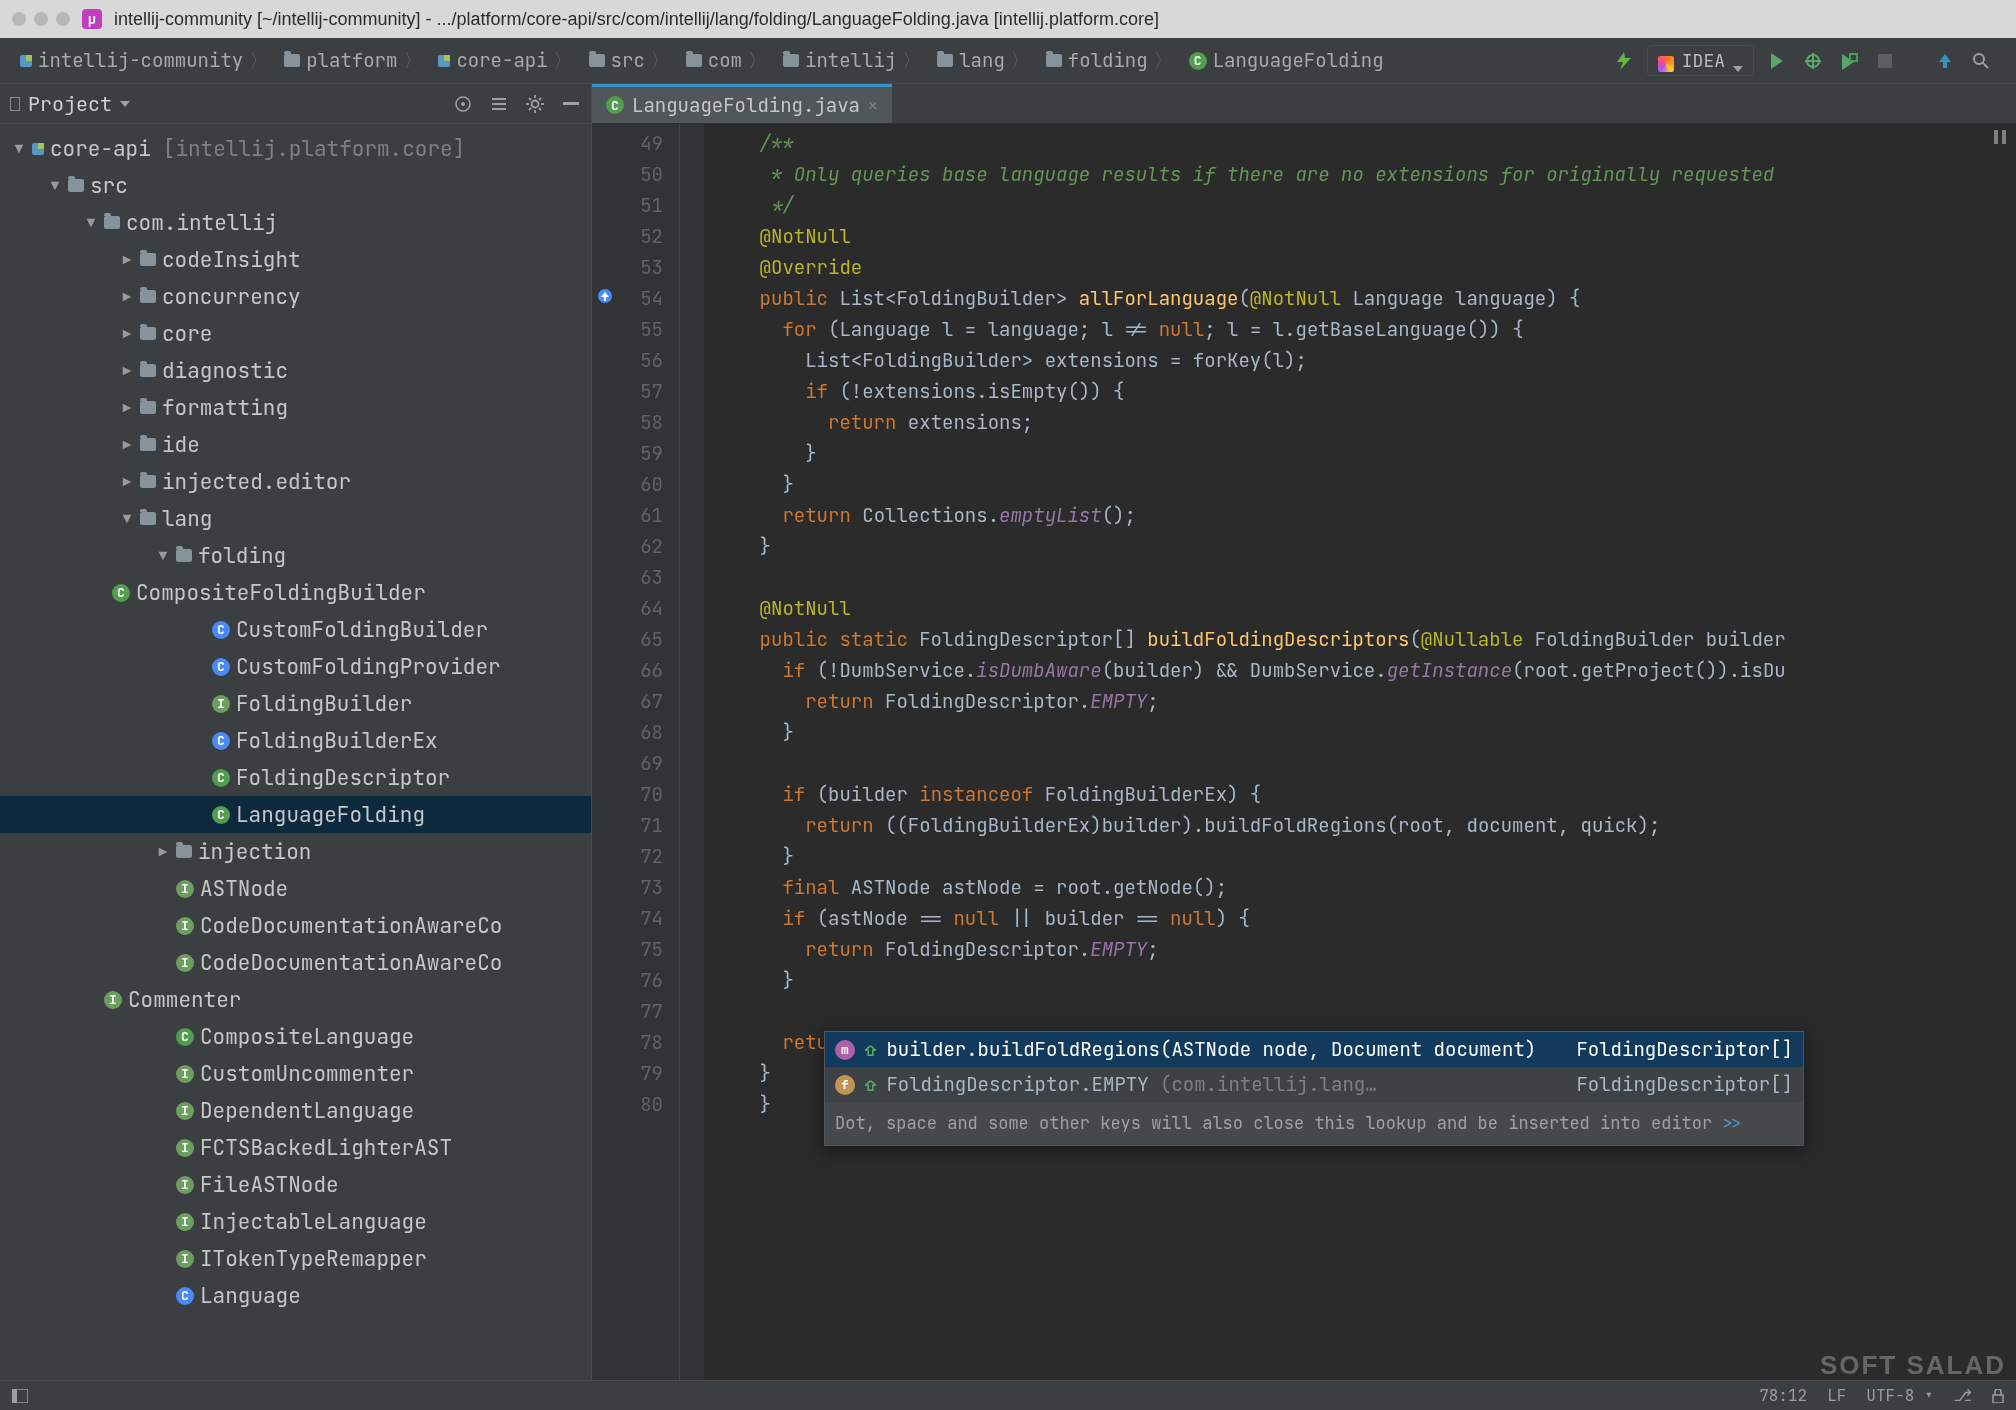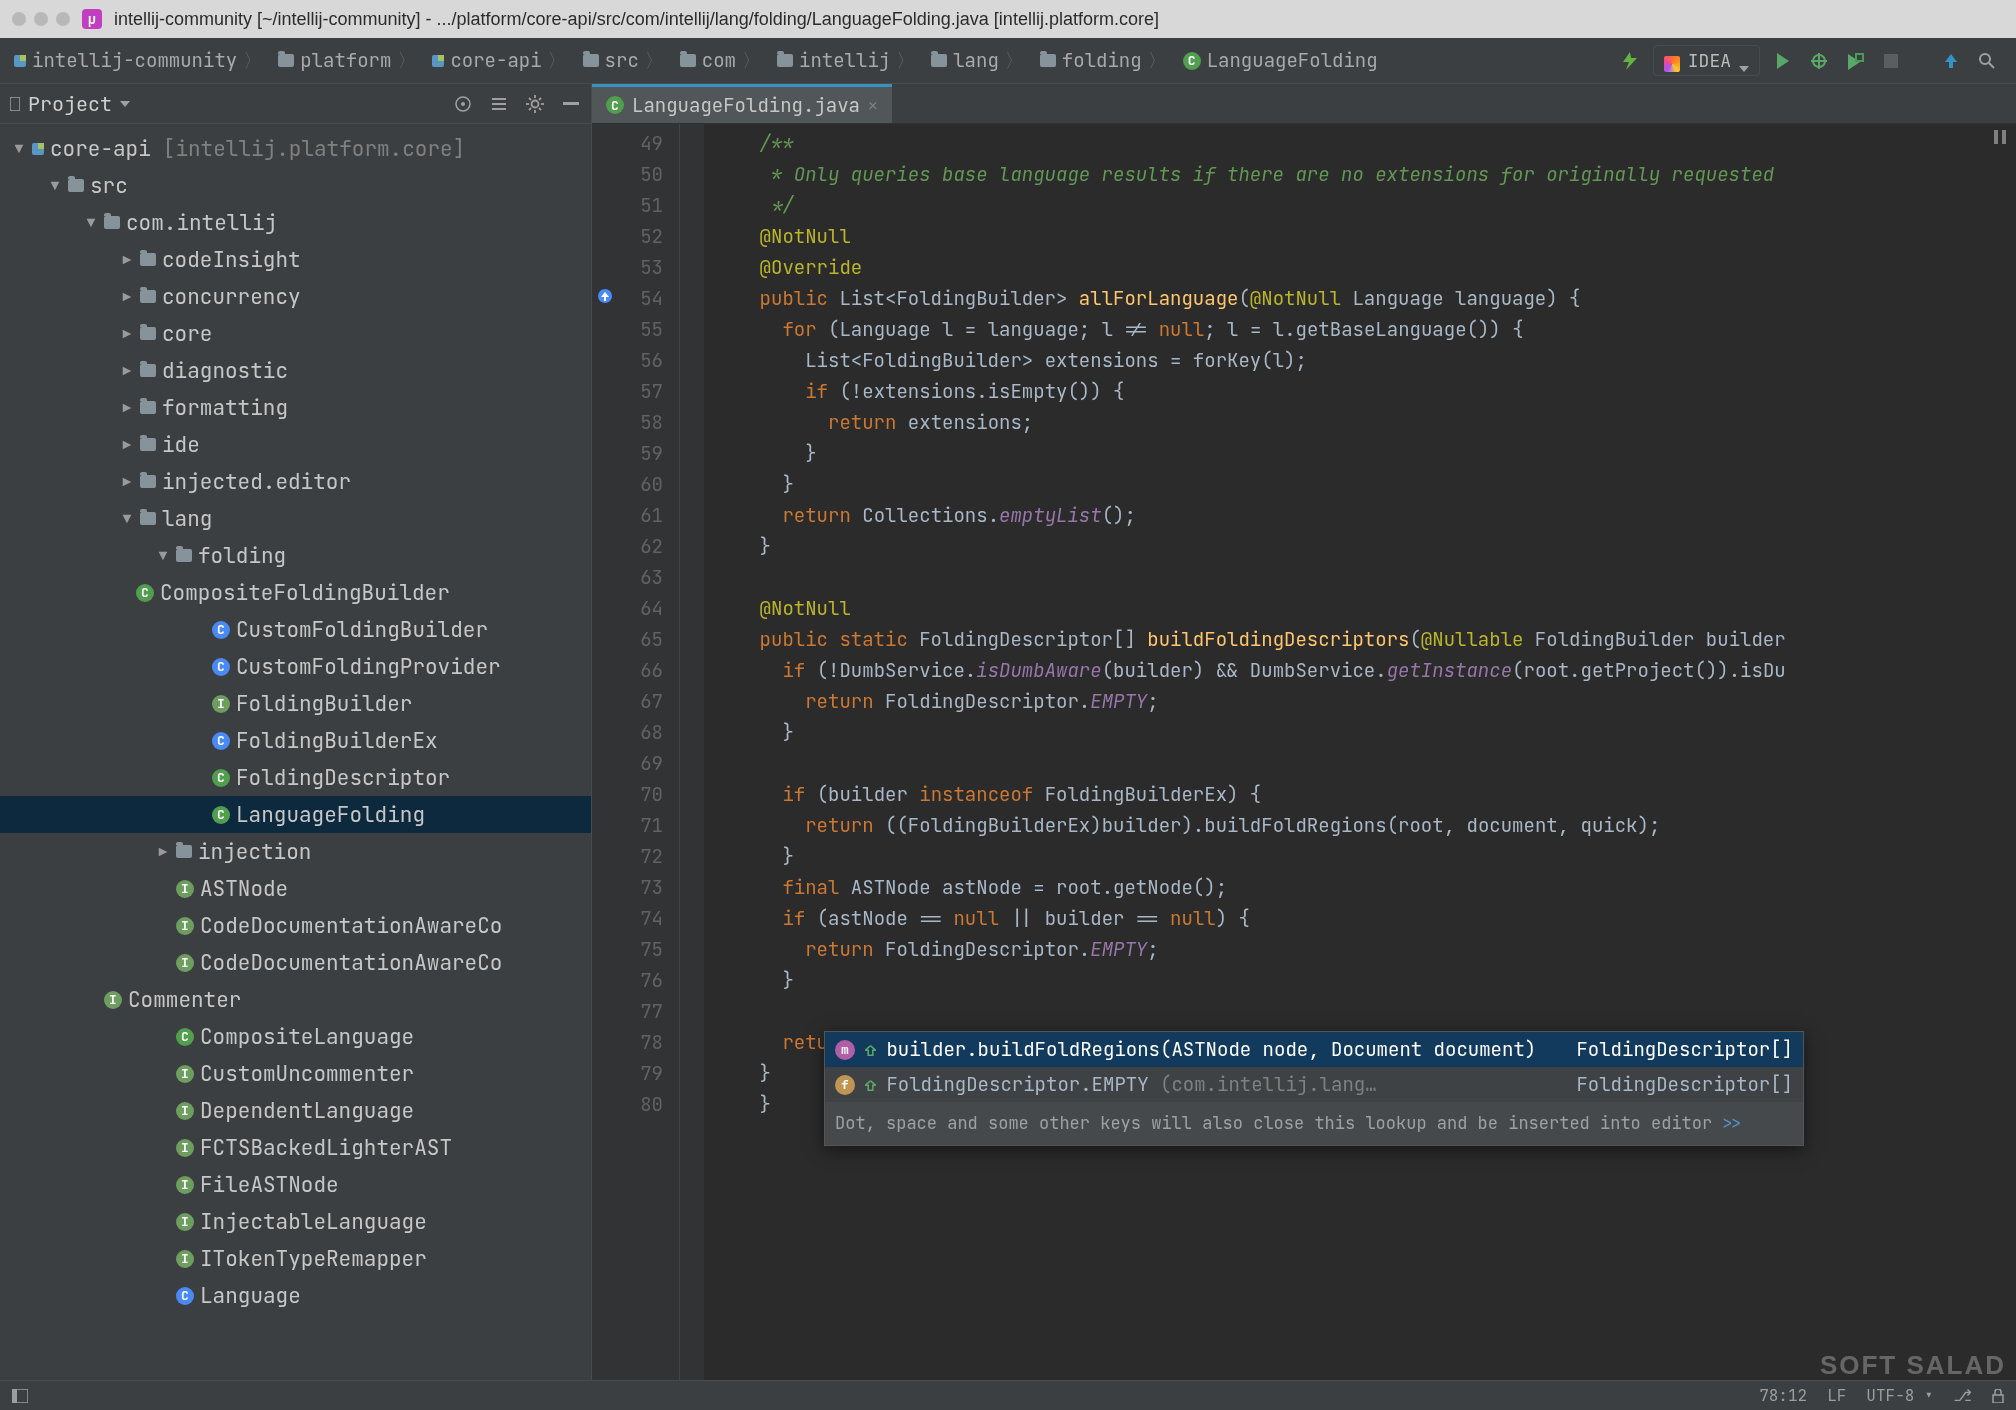--- a/index.html
+++ b/index.html
@@ -12,21 +12,21 @@
     --breadcrumb:#a9a9a9; --ac-sel:#113a5c;
   }
   *{box-sizing:border-box; font-family:Menlo, "JetBrains Mono", Consolas, monospace;}
   body{margin:0; background:var(--bg-dark); color:var(--text); width:2016px; height:1410px; overflow:hidden; font-size:20px;}
   .title-bar{height:38px; background:#d8d8d8; display:flex; align-items:center; padding:0 12px; gap:12px; color:#2b2b2b;}
   .traffic{display:flex; gap:8px;}
   .traffic span{width:14px; height:14px; border-radius:50%; display:inline-block; background:#b8b8b8;}
   .app-icon{width:20px; height:20px; background:#c03ebf; border-radius:4px; position:relative; display:flex; align-items:center; justify-content:center;}
   .app-icon::after{content:"μ"; color:#fff; font-size:14px; font-weight:bold;}
   .title-text{font-family:-apple-system, "Segoe UI", sans-serif; font-size:18px; white-space:nowrap;}
-  .toolbar{height:46px; background:var(--panel); border-bottom:1px solid var(--border); display:flex; align-items:center; padding:0 6px; gap:4px;}
+  .toolbar{height:46px; background:var(--panel); border-bottom:1px solid var(--border); display:flex; align-items:center; padding:0 12px; gap:4px;}
   .breadcrumbs{display:flex; align-items:center; gap:0; flex:1; overflow:hidden;}
   .crumb{display:flex; align-items:center; gap:6px; padding:4px 8px; color:var(--breadcrumb); font-family:-apple-system,"Segoe UI",sans-serif; font-size:19px;}
   .crumb .sep{color:#606366;}
   .mod-icon{width:12px; height:12px; background:#5896c4; border-radius:2px; position:relative; display:inline-block;}
   .mod-icon::after{content:""; position:absolute; left:6px; top:0; width:6px; height:6px; background:#a5c261;}
   .fld-icon{width:16px; height:13px; background:#87939a; border-radius:2px; display:inline-block; position:relative;}
   .fld-icon::before{content:""; position:absolute; top:-3px; left:0; width:7px; height:3px; background:#87939a; border-radius:2px 2px 0 0;}
   .cls-icon{width:18px; height:18px; border-radius:50%; background:#519e4e; color:#fff; display:inline-flex; align-items:center; justify-content:center; font-size:13px; font-weight:bold;}
   .cls-icon::after{content:"C";}
   .if-icon{width:18px; height:18px; border-radius:50%; background:#6e9e5f; color:#fff; display:inline-flex; align-items:center; justify-content:center; font-size:13px; font-weight:bold;}
@@ -300,21 +300,21 @@
         <div class="tree-row" style="padding-left: 120px;">
           <span class="arrow">▼</span>
           <span class="fld-icon"></span> 
           <span class="node-label">lang</span>
         </div>
         <div class="tree-row" style="padding-left: 156px;">
           <span class="arrow">▼</span>
           <span class="fld-icon"></span> 
           <span class="node-label">folding</span>
         </div>
-        <div class="tree-row" style="padding-left: 116px;">
+        <div class="tree-row" style="padding-left: 92px;">
           <span class="arrow"></span>
           <span class="cls-icon"></span> 
           <span class="node-label">CompositeFoldingBuilder</span>
         </div>
         <div class="tree-row" style="padding-left: 192px;">
           <span class="arrow"></span>
           <span class="cls-icon" style="background:#4a8af4"></span> 
           <span class="node-label">CustomFoldingBuilder</span>
         </div>
         <div class="tree-row" style="padding-left: 192px;">

